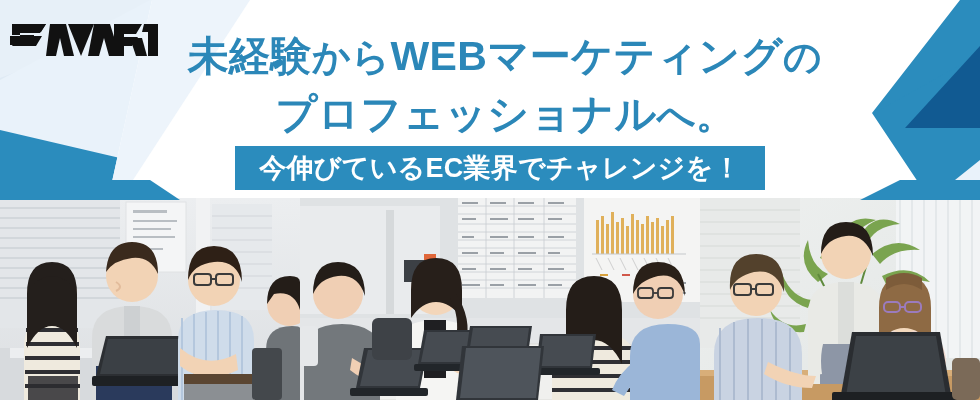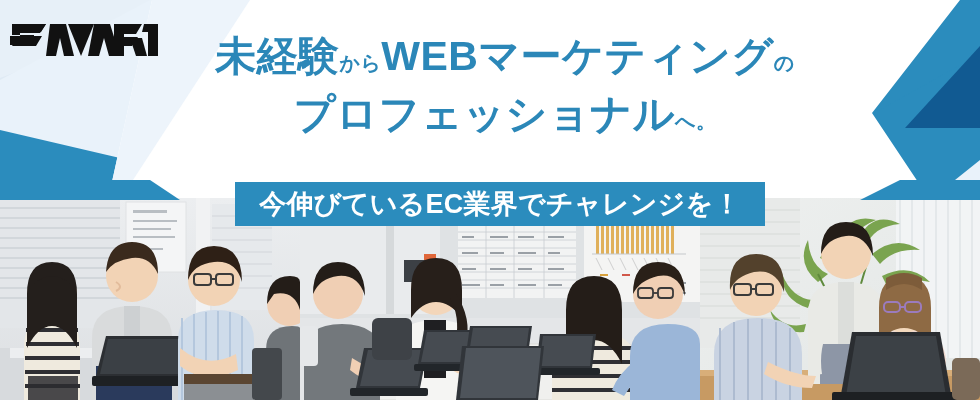--- a/index.html
+++ b/index.html
@@ -37,33 +37,32 @@
     position:absolute;
     width:980px;
     text-align:center;
     color:#2b87b8;
     font-weight:bold;
     letter-spacing:.01em;
     white-space:nowrap;
   }
   .hl-line1{top:30px;left:15px;font-size:41px;line-height:52px;}
   .hl-line2{top:88px;left:15px;font-size:41px;line-height:52px;}
-  .hl-sm{font-size:20px;vertical-align:baseline;}
+  .hl-sm{font-size:38px;vertical-align:baseline;}
 
   
   .subbar{
     position:absolute;
     left:50%;transform:translateX(-50%);
     margin-left:10px;
     top:146px;
     width:530px;height:44px;
     background:#2b8cbd;
     display:flex;align-items:center;justify-content:center;
     z-index:5;
-    margin-top:36px;
   }
   .subbar span{
     color:#ffffff;
     font-size:27px;
     font-weight:bold;
     letter-spacing:.01em;
     white-space:nowrap;
   }
 
   

